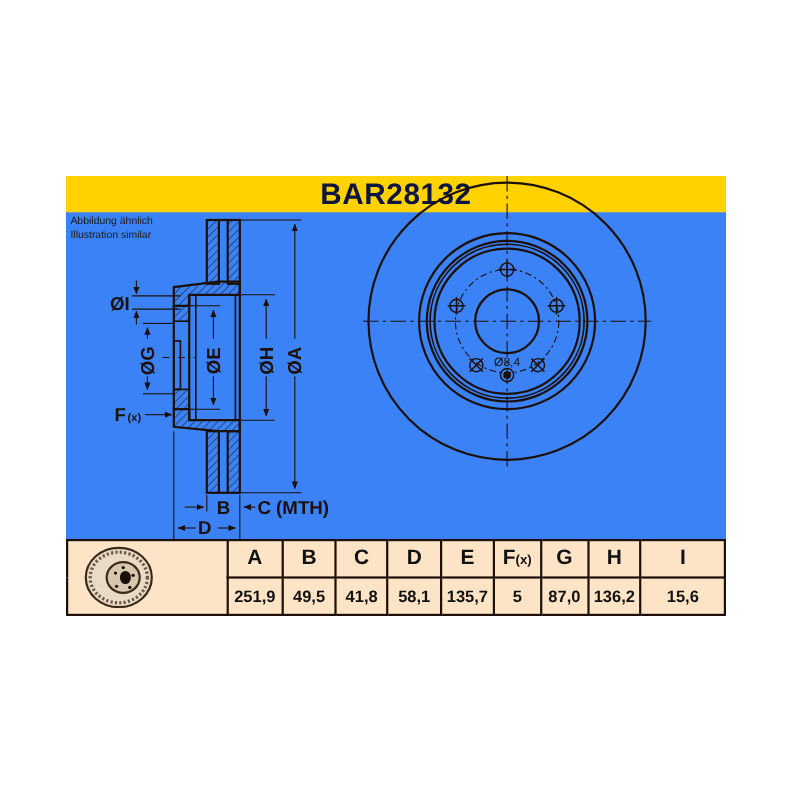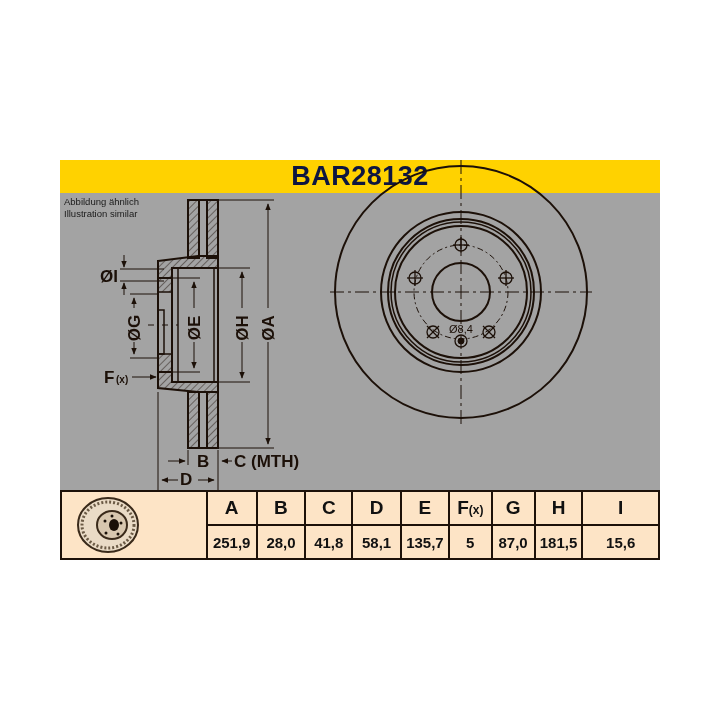--- a/index.html
+++ b/index.html
@@ -1,17 +1,17 @@
 <!DOCTYPE html>
 <html><head>
 <meta charset="utf-8">
 <style>
   html, body { margin:0; padding:0; background:#ffffff; }
   body { width:720px; height:720px; position:relative; overflow:hidden; font-family:"Liberation Sans", sans-serif; }
-  .sheet { position:absolute; left:60px; top:160px; width:600px; height:344px; background:#a3a3a3; }
+  .sheet { position:absolute; left:60px; top:160px; width:600px; height:344px; background:#3b82f6; }
   .title-bar { position:absolute; left:0; top:0; width:600px; height:33px; background:#FFD200; text-align:center; }
   .title { font-weight:bold; font-size:27px; color:#0D1640; line-height:33px; letter-spacing:0.5px; }
   .note { position:absolute; left:4px; top:36px; font-size:9.5px; font-weight:normal; color:#1a1a1a; line-height:12px; }
   svg.drawing { position:absolute; left:0; top:0; }
   table.spec { position:absolute; left:0; top:330px; width:600px; height:68px; border-collapse:collapse; background:#FDE4C6; }
   table.spec td { border:2px solid #1c1008; text-align:center; font-weight:bold; color:#111; padding:0; }
   table.spec .hdr td.h { font-size:19px; height:32px; }
   table.spec .val td.v { font-size:15px; height:32px; }
   .fx-small { font-size:12px; }
   .img-cell { width:144px; }
@@ -169,24 +169,24 @@
       <td class="h">C</td>
       <td class="h">D</td>
       <td class="h">E</td>
       <td class="h"><span>F</span><span class="fx-small">(x)</span></td>
       <td class="h">G</td>
       <td class="h">H</td>
       <td class="h">I</td>
     </tr>
     <tr class="val">
       <td class="v" style="width:48px">251,9</td>
-      <td class="v" style="width:47px">28,0</td>
+      <td class="v" style="width:47px">49,5</td>
       <td class="v" style="width:45px">41,8</td>
       <td class="v" style="width:47px">58,1</td>
       <td class="v" style="width:46px">135,7</td>
       <td class="v" style="width:41px">5</td>
       <td class="v" style="width:41px">87,0</td>
-      <td class="v" style="width:46px">181,5</td>
+      <td class="v" style="width:46px">136,2</td>
       <td class="v" style="width:75px">15,6</td>
     </tr>
   </tbody>
     </table>
 </div>
 
 </body></html>

